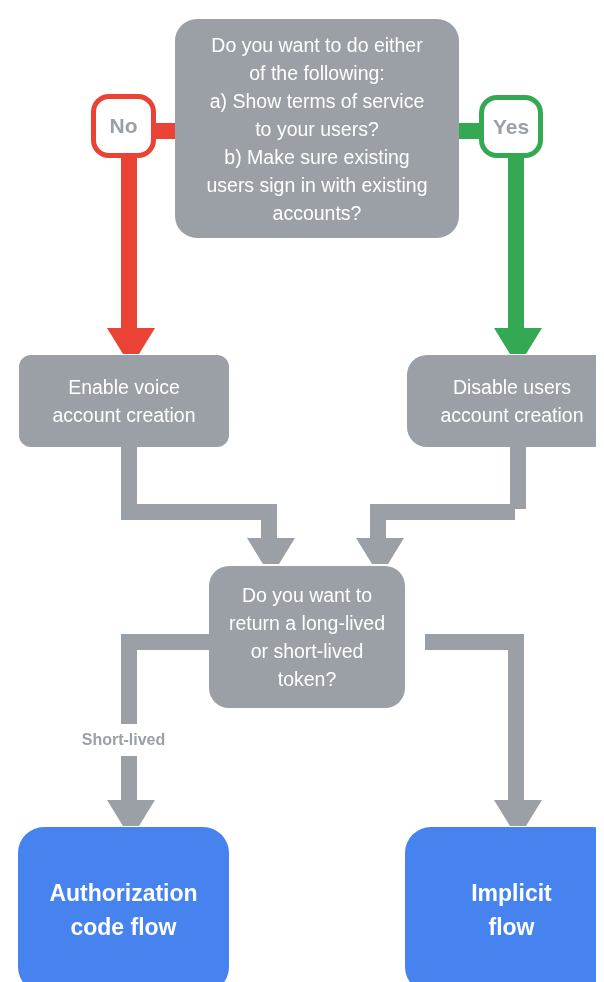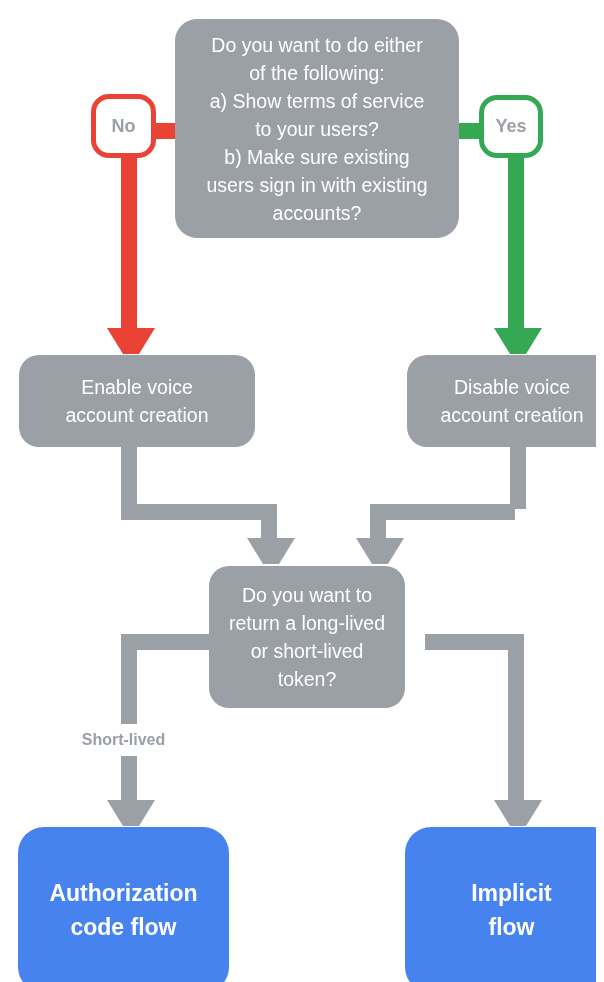--- a/index.html
+++ b/index.html
@@ -46,21 +46,21 @@
   }
   
   .badge{
     position:absolute;
     background:#ffffff;
     border-radius:18px;
     display:flex;
     align-items:center;
     justify-content:center;
     color:var(--labeltext);
-    font-size:18px;
+    font-size:21px;
     font-weight:700;
     z-index:3;
   }
   .badge.red{border:5px solid var(--red);}
   .badge.green{border:5px solid var(--green);text-align:right;}
   
   .line{position:absolute;background:var(--gray);}
   .line.red{background:var(--red);}
   .line.green{background:var(--green);}
   
@@ -108,26 +108,26 @@
     <span>No</span>
   </div>
 
   <div class="line green" style="left:443px;top:107px;width:20px;height:5px;"></div>
   <div class="line green" style="left:492px;top:140px;width:5px;height:173px;"></div>
   <div class="arrow green" style="left:478px;top:312px;"></div>
   <div class="badge green" style="left:463px;top:79px;width:64px;height:63px;">
     <span>Yes</span>
   </div>
 
-  <div class="node gray" style="left:3px;top:339px;width:236px;height:92px;border-radius:20px;">
+  <div class="node gray" style="left:3px;top:339px;width:210px;height:92px;border-radius:12px;">
     <span>Enable voice
 account creation</span>
   </div>
   <div class="node gray" style="left:391px;top:339px;width:210px;height:92px;border-radius:20px;">
-    <span>Disable voice
+    <span>Disable users
 account creation</span>
   </div>
 
   <div class="line" style="left:105px;top:431px;width:5px;height:62px;"></div>
   <div class="line" style="left:105px;top:488px;width:145px;height:5px;"></div>
   <div class="line" style="left:245px;top:488px;width:5px;height:36px;"></div>
   <div class="arrow" style="left:231px;top:522px;"></div>
 
   <div class="line" style="left:494px;top:431px;width:5px;height:62px;"></div>
   <div class="line" style="left:354px;top:488px;width:145px;height:5px;"></div>

